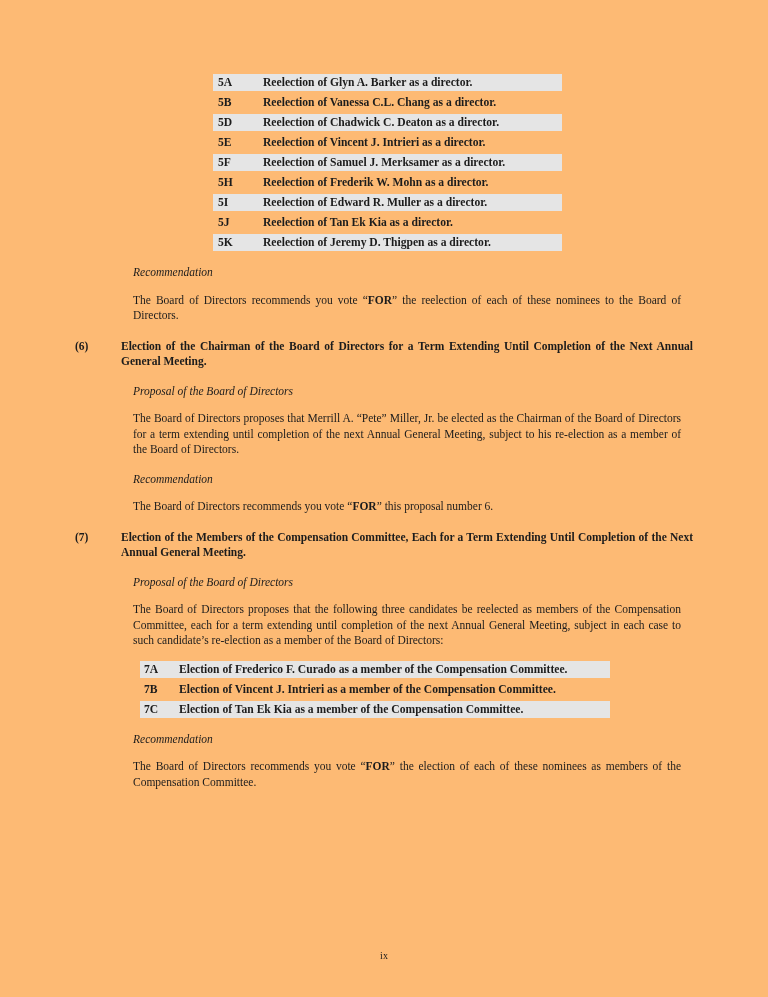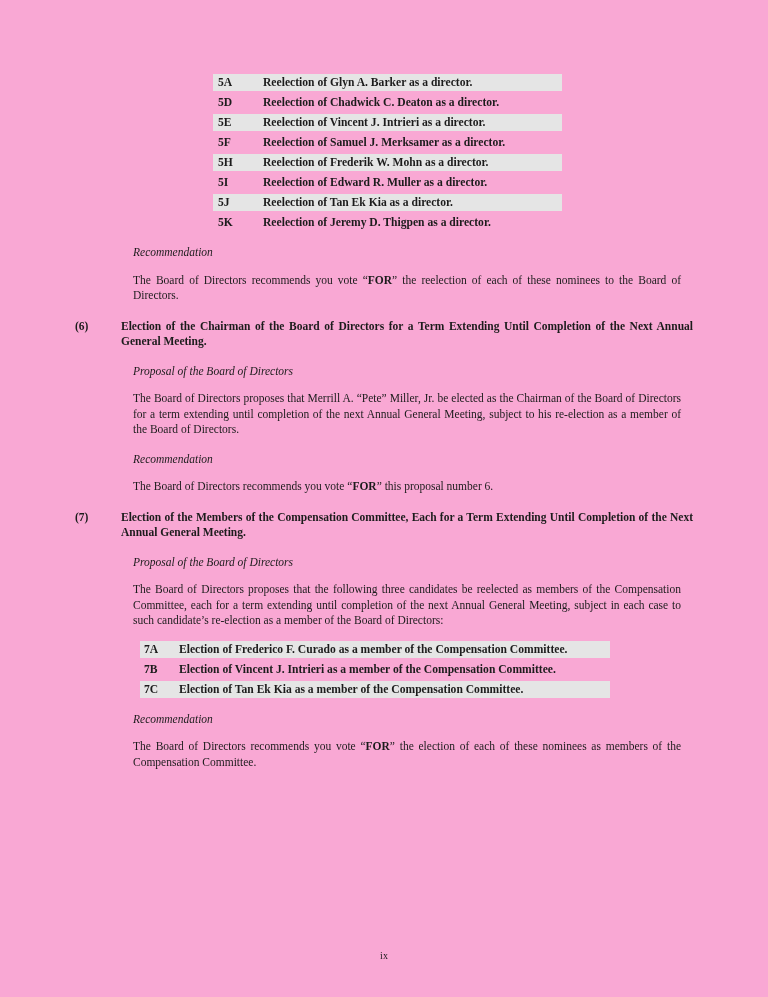--- a/index.html
+++ b/index.html
@@ -1,20 +1,20 @@
 <!DOCTYPE html>
 <html><head>
 <meta charset="utf-8">
 <style>
   html, body { margin: 0; padding: 0; background: #ffffff; }
   .page {
     position: relative;
     width: 768px;
     height: 997px;
-    background: #f9a8d4;
+    background: #fdba74;
     font-family: "Liberation Serif", "DejaVu Serif", serif;
     color: #1c1c1c;
     overflow: hidden;
   }
   .content {
     position: absolute;
     left: 121px;
     top: 74px;
     width: 572px;
     font-size: 11.5px;
@@ -69,20 +69,24 @@
 </head>
 <body>
 
 <div class="page">
   <div class="content">
 
     <div class="ptable table5">
       <div class="row">
           <span class="rid">5A</span>
           <span class="rtext">Reelection of Glyn A. Barker as a director.</span>
+        </div>
+      <div class="row">
+          <span class="rid">5B</span>
+          <span class="rtext">Reelection of Vanessa C.L. Chang as a director.</span>
         </div>
       <div class="row">
           <span class="rid">5D</span>
           <span class="rtext">Reelection of Chadwick C. Deaton as a director.</span>
         </div>
       <div class="row">
           <span class="rid">5E</span>
           <span class="rtext">Reelection of Vincent J. Intrieri as a director.</span>
         </div>
       <div class="row">

